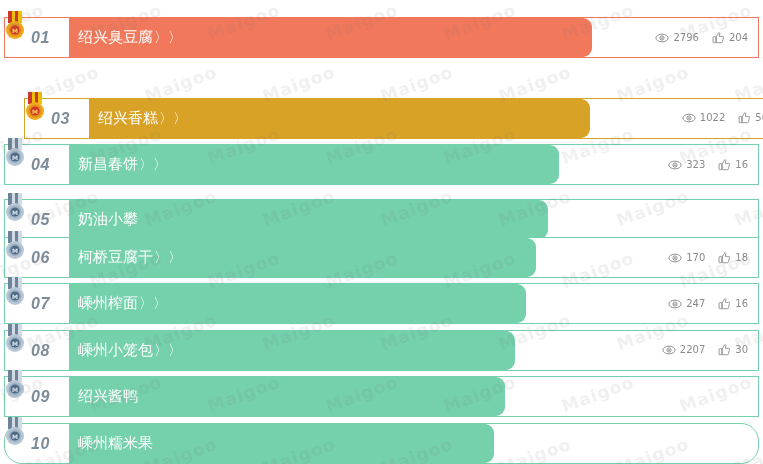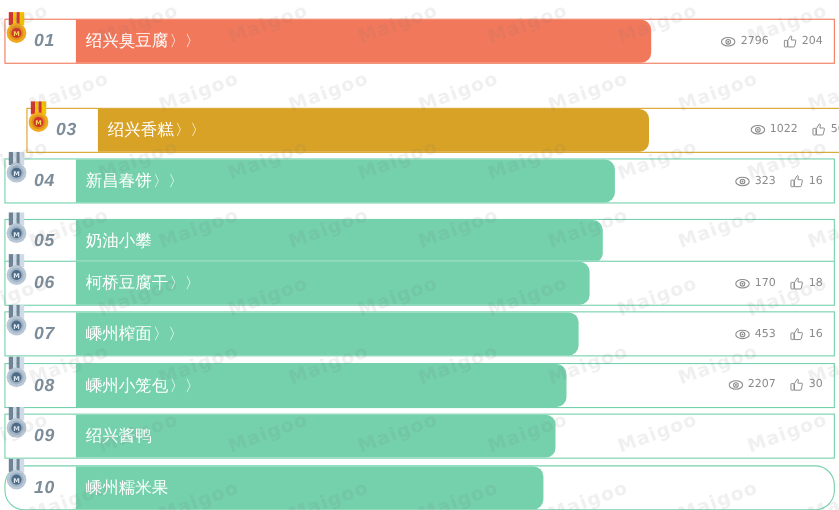--- a/index.html
+++ b/index.html
@@ -393,21 +393,21 @@
         <span class="title"><span>嵊州榨面</span><span class="arrows">〉〉</span></span>
         <div class="stats">
           <span class="stat">
             <span>
               <svg width="14" height="14" viewBox="0 0 16 16">
                 <ellipse cx="8" cy="8" rx="7" ry="4.4" fill="none" stroke="#8a8a8a" stroke-width="1.1"></ellipse>
                 <circle cx="8" cy="8" r="2.4" fill="none" stroke="#8a8a8a" stroke-width="1.1"></circle>
                 <circle cx="8" cy="8" r="1" fill="#8a8a8a"></circle>
               </svg>
             </span>
-            <span class="stat-val">453</span>
+            <span class="stat-val">247</span>
           </span>
           <span class="stat">
             <span>
               <svg width="13" height="14" viewBox="0 0 16 16">
                 <path d="M5.2 6.6 L8.2 1.6 Q9.4 1.2 9.6 2.4 L9.1 6.0 L13.3 6.0 Q14.4 6.0 14.1 7.1 L12.9 12.7 Q12.7 13.8 11.6 13.8 L5.2 13.8 Z" fill="none" stroke="#8a8a8a" stroke-width="1.1" stroke-linejoin="round"></path>
                 <rect x="1.3" y="6.4" width="3.4" height="7.4" rx="0.6" fill="none" stroke="#8a8a8a" stroke-width="1.1"></rect>
               </svg>
             </span>
             <span class="stat-val">16</span>
           </span>

